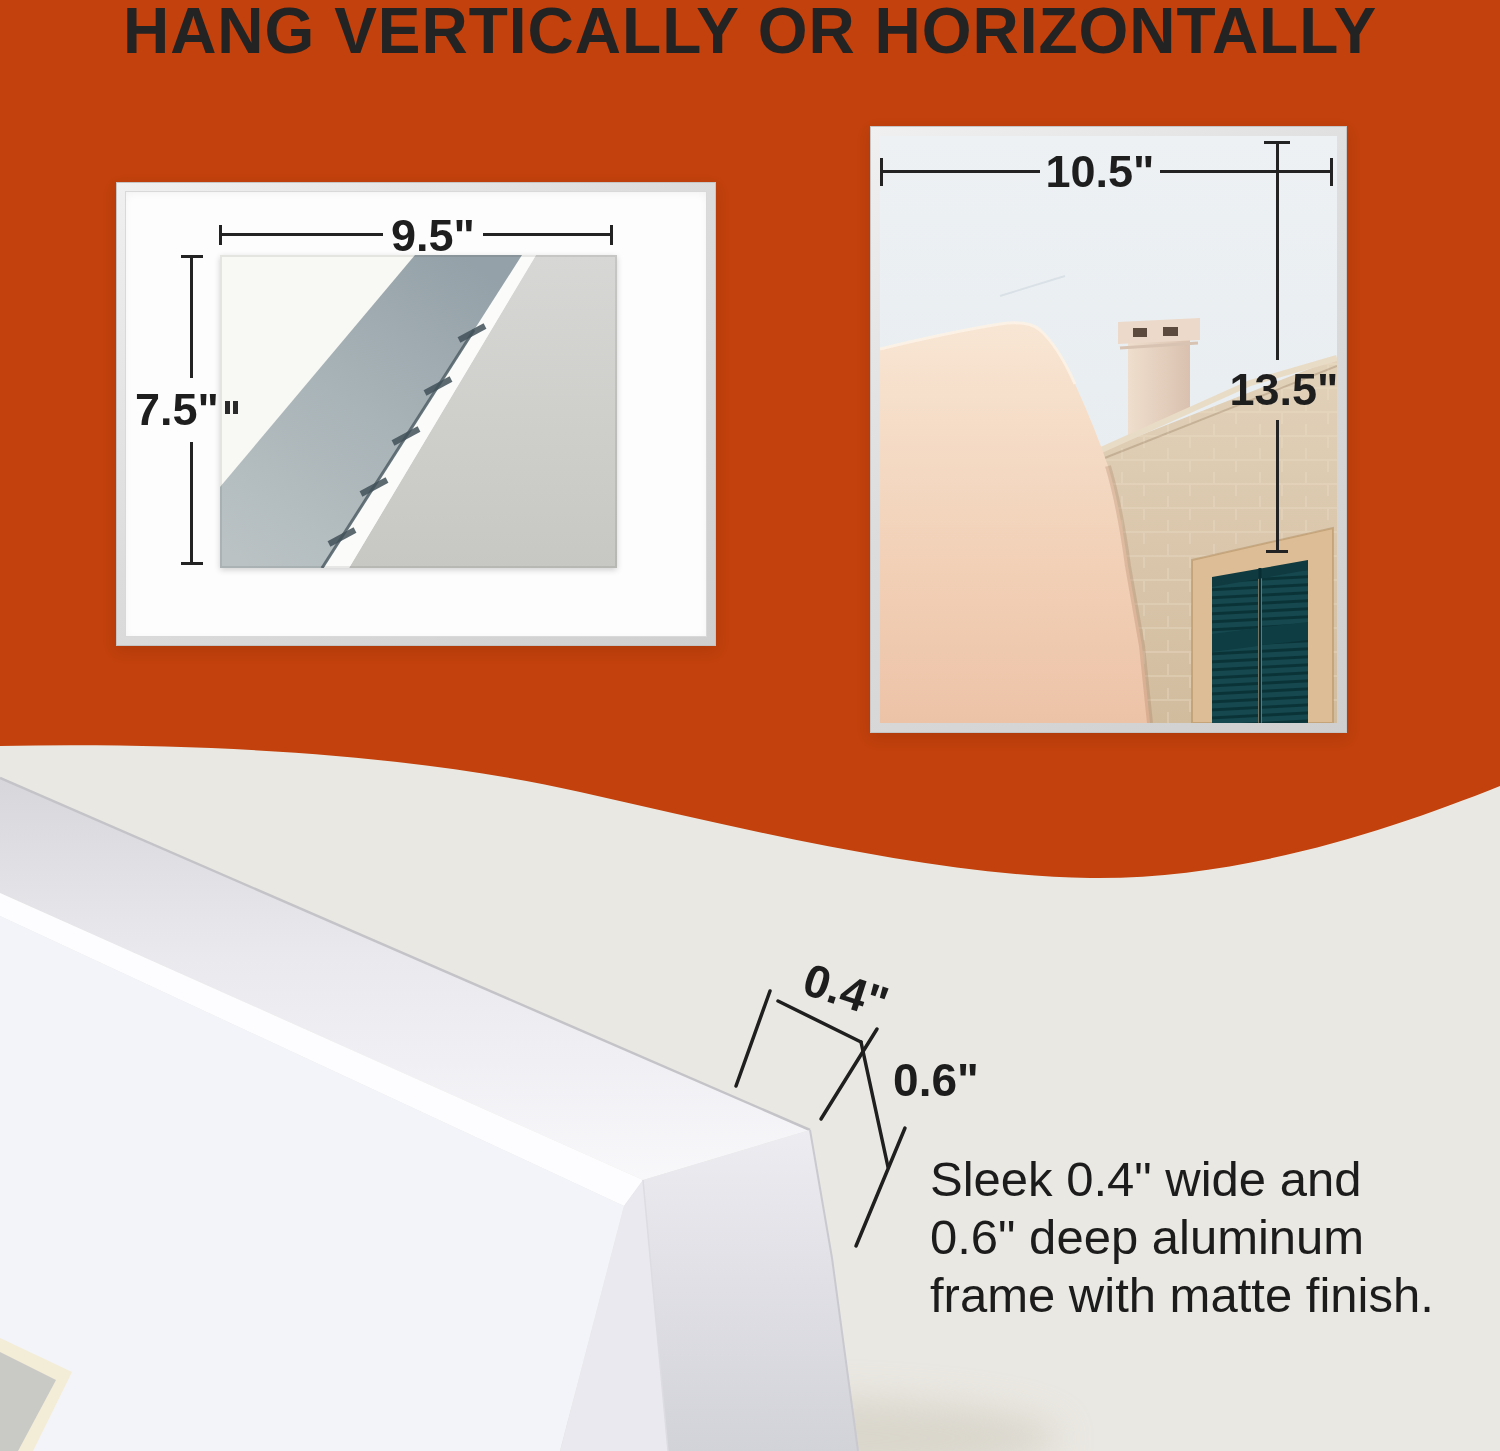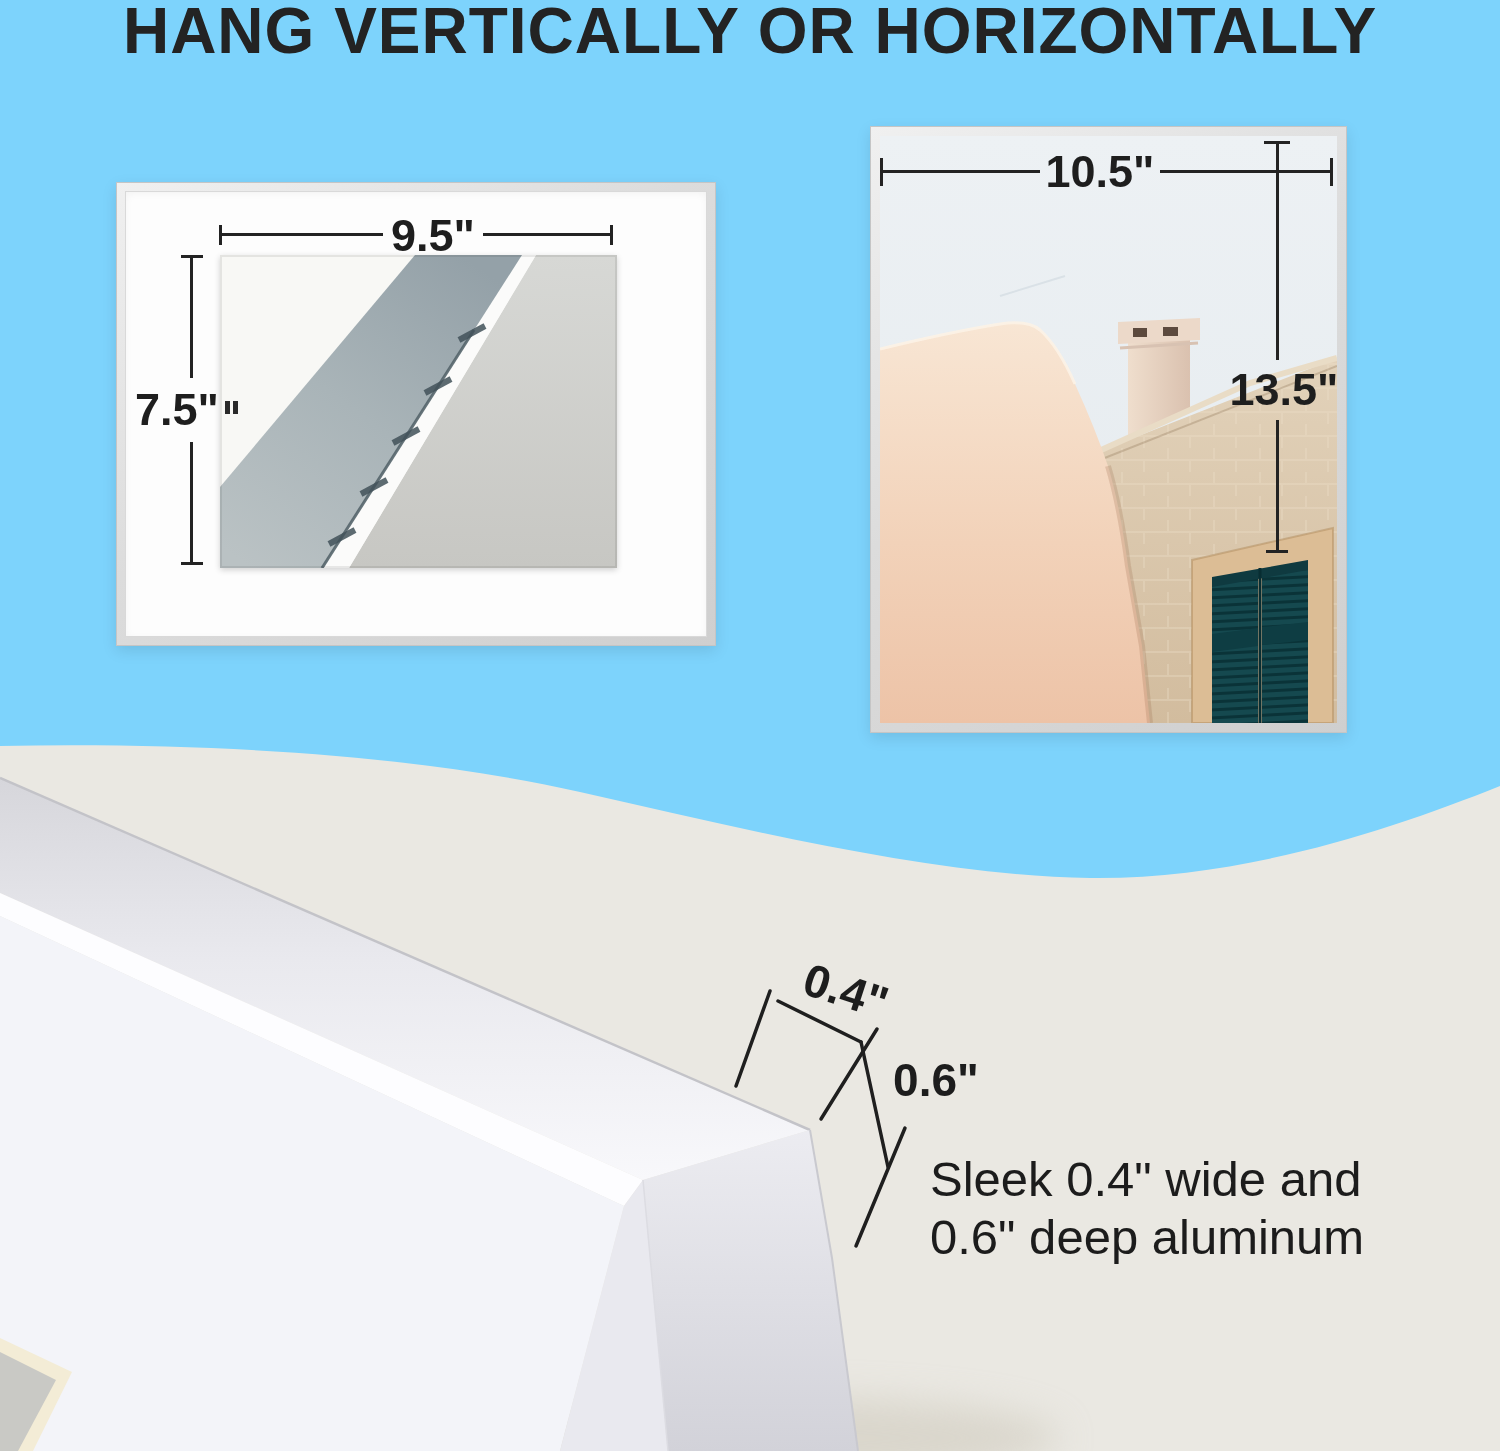--- a/index.html
+++ b/index.html
@@ -1,18 +1,18 @@
 <!DOCTYPE html>
 <html><head>
 <meta charset="utf-8">
 <style>
   html,body{margin:0;padding:0;background:#ffffff;}
   .canvas{
     position:relative;width:1500px;height:1451px;overflow:hidden;
-    background:#7dd3fc;font-family:"Liberation Sans",sans-serif;
+    background:#c2410c;font-family:"Liberation Sans",sans-serif;
   }
   
   .title{
     position:absolute;top:-6px;left:0;width:100%;text-align:center;
     font-size:64px;font-weight:800;letter-spacing:1px;color:#232323;
     white-space:nowrap;
   }
   
   .frame{
     position:absolute;
@@ -227,15 +227,16 @@
   <div class="dim" style="left:1264px;top:141px;width:26px;height:3px;"></div>
   <div class="dim" style="left:1266px;top:550px;width:22px;height:3px;"></div>
   <div class="dim-label" style="left:1284px;top:390px;">13.5"</div>
 
   <div class="detail-label rot" style="left:846px;top:991px;">0.4"</div>
   <div class="detail-label" style="left:936px;top:1080px;">0.6"</div>
 
   <div class="desc">
     <span>Sleek 0.4" wide and</span>
     <span>0.6" deep aluminum</span>
+    <span>frame with matte finish.</span>
   </div>
 
 </div>
 
 </body></html>

